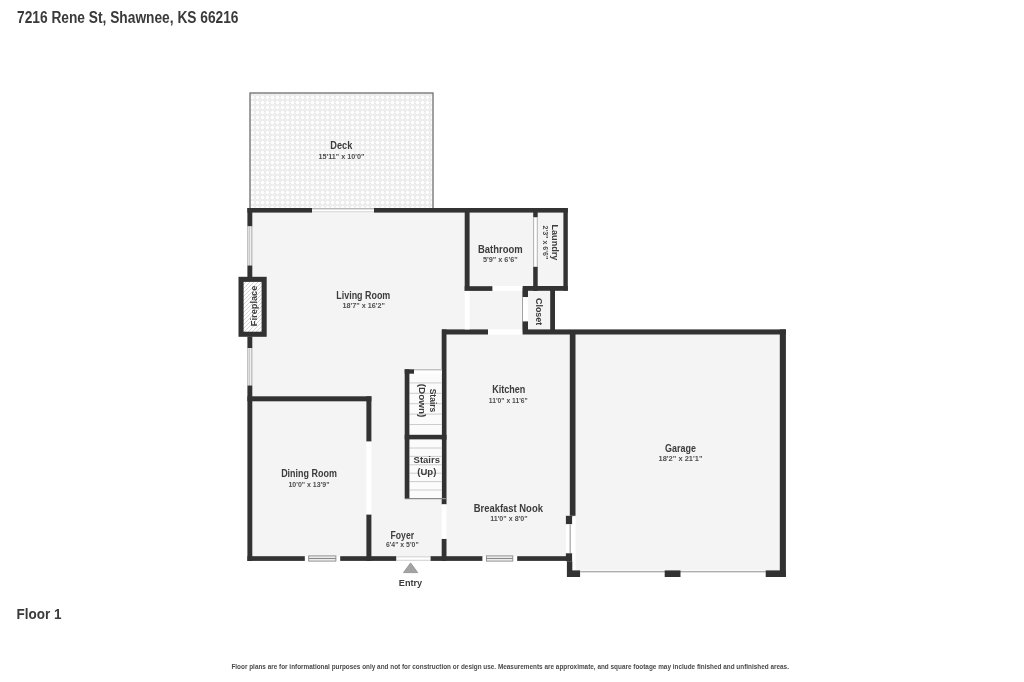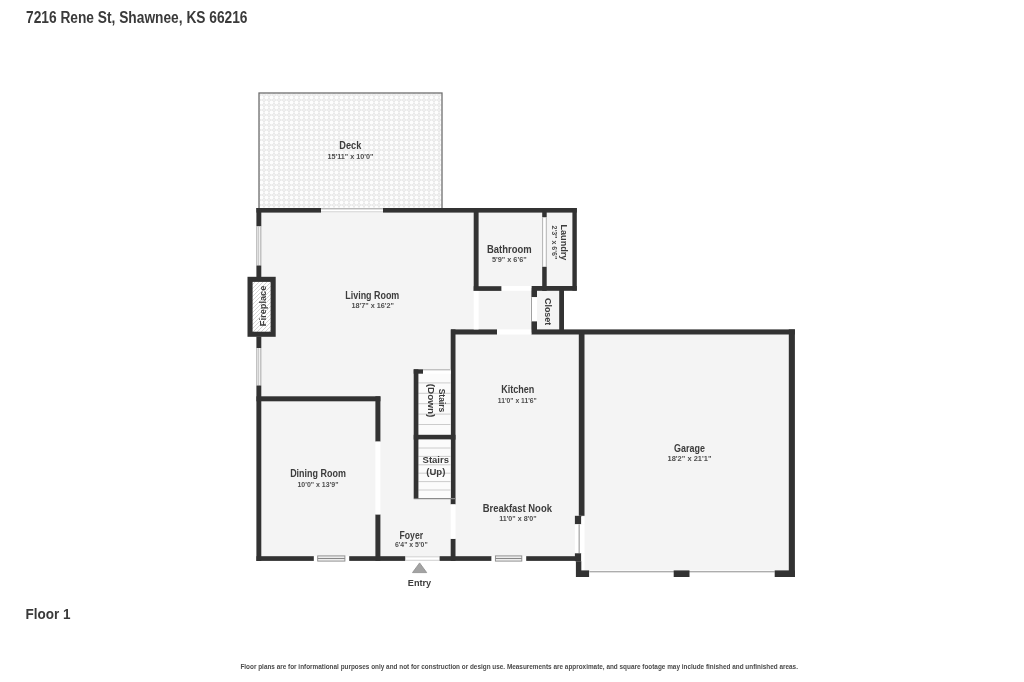--- a/index.html
+++ b/index.html
@@ -1,16 +1,16 @@
 <!DOCTYPE html>
 <html><head>
 <meta charset="utf-8">
 <style>
   html,body{margin:0;padding:0;background:#ffffff;}
-  #page{position:relative;width:924px;height:682px;background:#a21caf;font-family:"Liberation Sans",sans-serif;margin-left:9px;}
+  #page{position:relative;width:924px;height:682px;background:#a21caf;font-family:"Liberation Sans",sans-serif;}
   svg text{font-family:"Liberation Sans",sans-serif;}
   .rn{font-weight:bold;font-size:10.6px;fill:#3c3c3c;}
   .dim{font-size:7.6px;font-weight:bold;fill:#4e4e4e;}
   .wall{fill:#323232;}
 </style>
 </head>
 <body>
 <div id="page">
 <svg width="1024" height="682" viewBox="0 0 1024 682">
 <defs>

